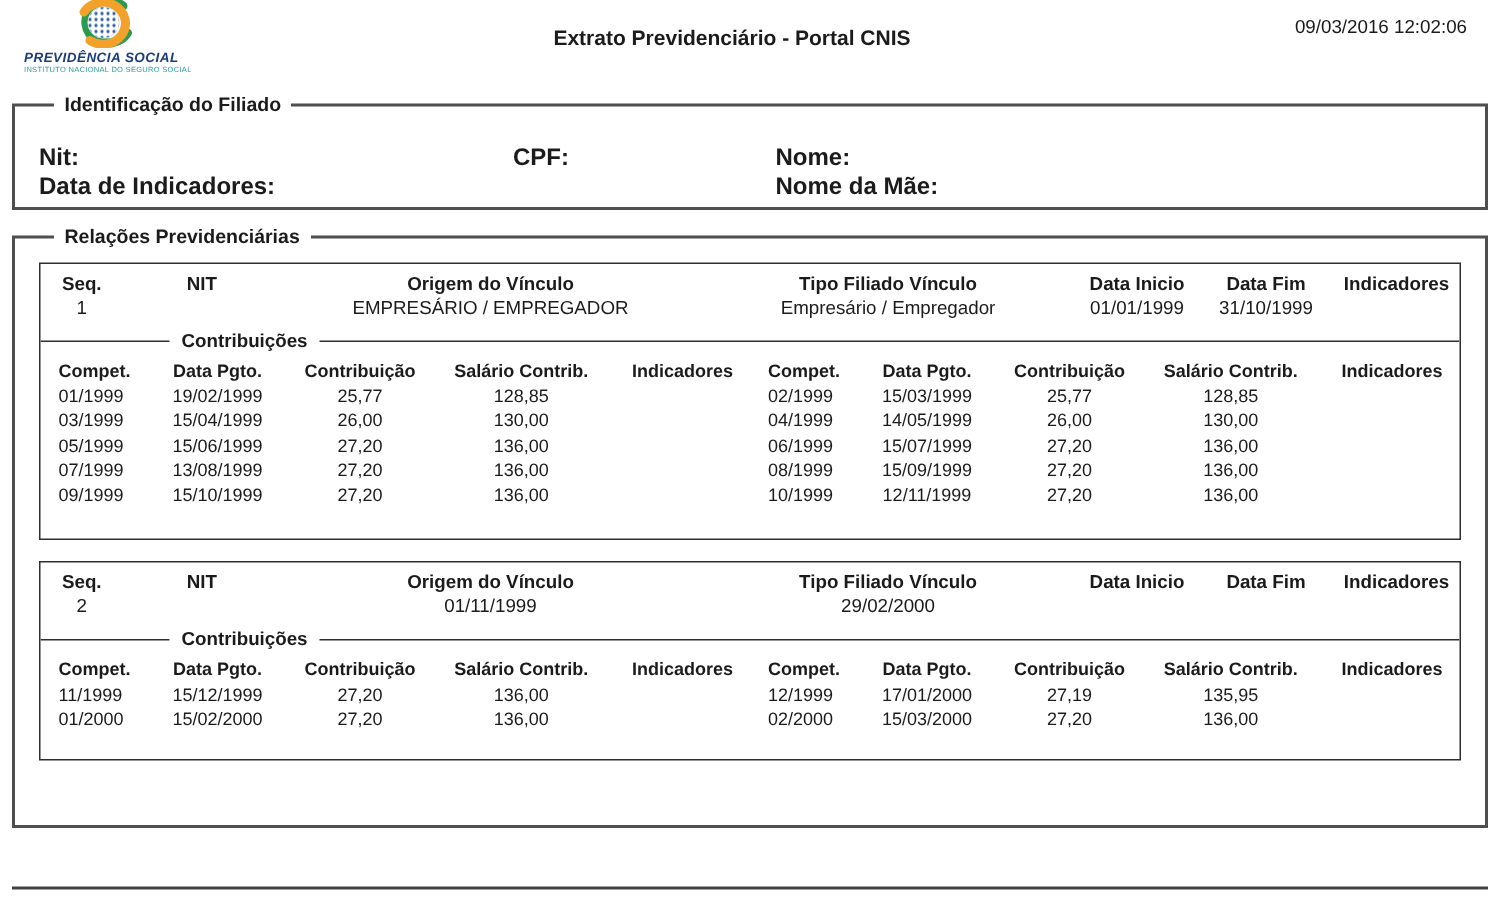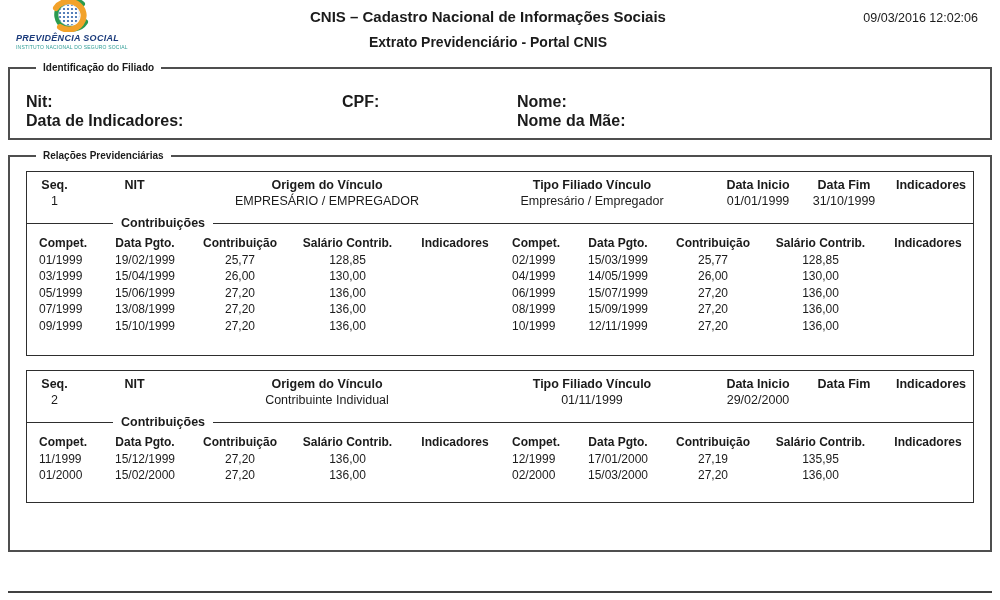--- a/index.html
+++ b/index.html
@@ -15,21 +15,21 @@
   .brand { font-size:9px; font-weight:bold; font-style:italic; color:#1c3c7c; letter-spacing:.3px; margin-top:1px; white-space:nowrap; }
   .brand-sub { font-size:5px; color:#2f9d96; letter-spacing:.2px; margin-top:1px; white-space:nowrap; }
 
   .title-block { position:absolute; left:138px; top:8px; width:700px; text-align:center; }
   .title-1 { font-size:15px; font-weight:bold; }
   .title-2 { font-size:14px; font-weight:bold; margin-top:9px; }
   .datetime { position:absolute; right:22px; top:11px; font-size:12.5px; }
 
   
   fieldset { position:absolute; left:8px; right:8px; border:2px solid #4f4f4f; margin:0; padding:0; }
-  legend { font-weight:bold; font-size:10px; margin-left:26px; padding:0 7px; white-space:nowrap; }
+  legend { font-weight:bold; font-size:13px; margin-left:26px; padding:0 7px; white-space:nowrap; }
 
   #identificacao { top:62px; height:74px; }
   #identificacao .f-label { position:absolute; font-size:16px; font-weight:bold; }
 
   #relacoes { top:150px; height:398px; }
 
   
   .vbox { position:relative; margin:0 16px; border:1px solid #2e2e2e; overflow:hidden; }
   .vbox.first { margin-top:10px; height:183px; }
   .vbox.second { margin-top:14px; height:131px; }
@@ -68,21 +68,20 @@
       <path d="M -10,12 A 15,14 0 1 0 -14,-7" fill="none" stroke="#f2a22a" stroke-width="6" stroke-linecap="round"></path>
       <circle r="10.5" cx="-1" cy="0" fill="#ffffff"></circle>
       <circle r="10.5" cx="-1" cy="0" fill="url(#dots)" stroke="#cfd8e8" stroke-width="0.5"></circle>
     </g>
   </svg>
   <div class="brand">PREVIDÊNCIA SOCIAL</div>
   <div class="brand-sub">INSTITUTO NACIONAL DO SEGURO SOCIAL</div>
 </div>
 
 <div class="title-block">
-  <div class="title-1">CNIS – Cadastro Nacional de Informações Sociais</div>
   <div class="title-2">Extrato Previdenciário - Portal CNIS</div>
 </div>
 
 <div class="datetime">09/03/2016 12:02:06</div>
 
 <fieldset id="identificacao">
   <legend>Identificação do Filiado</legend>
   <span class="f-label" style="left:16px; top:20px;">Nit:</span>
   <span class="f-label" style="left:332px; top:20px;">CPF:</span>
   <span class="f-label" style="left:507px; top:20px;">Nome:</span>
@@ -229,21 +228,20 @@
       <span>NIT</span>
       <span>Origem do Vínculo</span>
       <span>Tipo Filiado Vínculo</span>
       <span>Data Inicio</span>
       <span>Data Fim</span>
       <span>Indicadores</span>
     </div>
     <div class="v-grid">
       <span>2</span>
       <span></span>
-      <span>Contribuinte Individual</span>
       <span>01/11/1999</span>
       <span>29/02/2000</span>
       <span></span>
     </div>
     <div class="contrib-leg">
       <span class="leg-line leg-a"></span>
       <span class="leg-text">Contribuições</span>
       <span class="leg-line leg-b"></span>
     </div>
     <div class="c-wrap">

